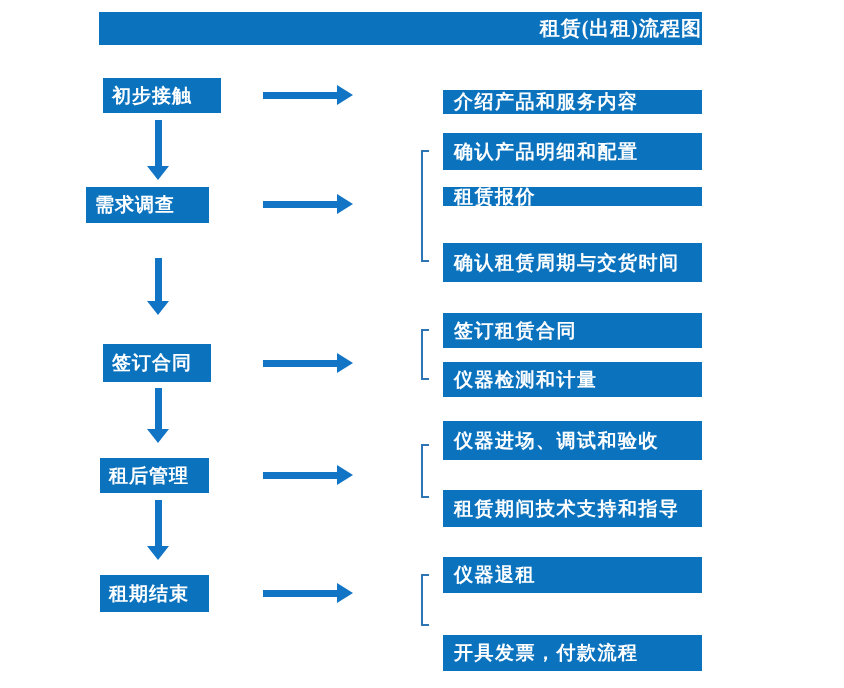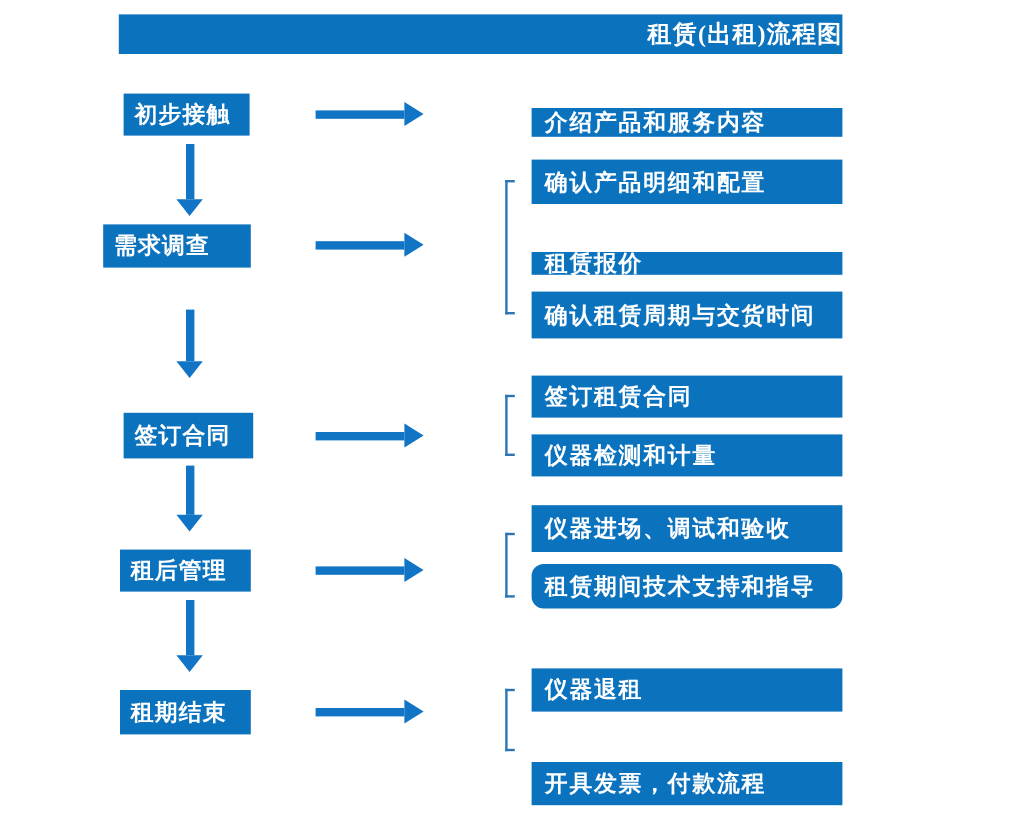--- a/index.html
+++ b/index.html
@@ -79,21 +79,21 @@
 </style>
 </head>
 <body>
 
 <div class="canvas">
 
   <div class="title-bar">
     <span>租赁(出租)流程图</span>
   </div>
 
-  <div class="stage-box" style="left:103px; top:78px;  width:105px; height:35px;">初步接触</div>
+  <div class="stage-box" style="left:103px; top:78px;  width:118px; height:35px;">初步接触</div>
   <div class="stage-box" style="left:86px; top:187px; width:123px; height:36px;">需求调查</div>
   <div class="stage-box" style="left:103px; top:344px; width:108px; height:38px;">签订合同</div>
   <div class="stage-box" style="left:100px; top:458px; width:109px; height:35px;">租后管理</div>
   <div class="stage-box" style="left:100px; top:575px; width:109px; height:37px;text-align:right;">租期结束</div>
 
   <div class="v-arrow" style="top:120px; height:60px;">
     <span class="shaft" style="height:46px;"></span>
     <span class="head"></span>
   </div>
   <div class="v-arrow" style="top:258px; height:57px;">
@@ -131,25 +131,25 @@
   </div>
 
   <div class="bracket" style="top:150px; height:112px;"></div>
   <div class="bracket" style="top:329px; height:51px;"></div>
   <div class="bracket" style="top:444px; height:54px;"></div>
   <div class="bracket" style="top:574px; height:52px;"></div>
 
   <div class="output-box" style="top:90px;  height:24px;">介绍产品和服务内容</div>
 
   <div class="output-box" style="top:133px; height:37px;">确认产品明细和配置</div>
-  <div class="output-box" style="top:187px; height:19px;margin-top:23px;">租赁报价</div>
+  <div class="output-box" style="top:187px; height:19px;">租赁报价</div>
   <div class="output-box" style="top:243px; height:39px;">确认租赁周期与交货时间</div>
 
   <div class="output-box" style="top:313px; height:35px;">签订租赁合同</div>
   <div class="output-box" style="top:362px; height:35px;">仪器检测和计量</div>
 
   <div class="output-box" style="top:421px; height:39px;">仪器进场、调试和验收</div>
-  <div class="output-box" style="top:470px; height:37px;border-radius:10px;">租赁期间技术支持和指导</div>
+  <div class="output-box" style="top:490px; height:37px;">租赁期间技术支持和指导</div>
 
   <div class="output-box" style="top:557px; height:36px;">仪器退租</div>
   <div class="output-box" style="top:607px; height:36px;margin-top:28px;">开具发票，付款流程</div>
 
 </div>
 
 </body></html>

